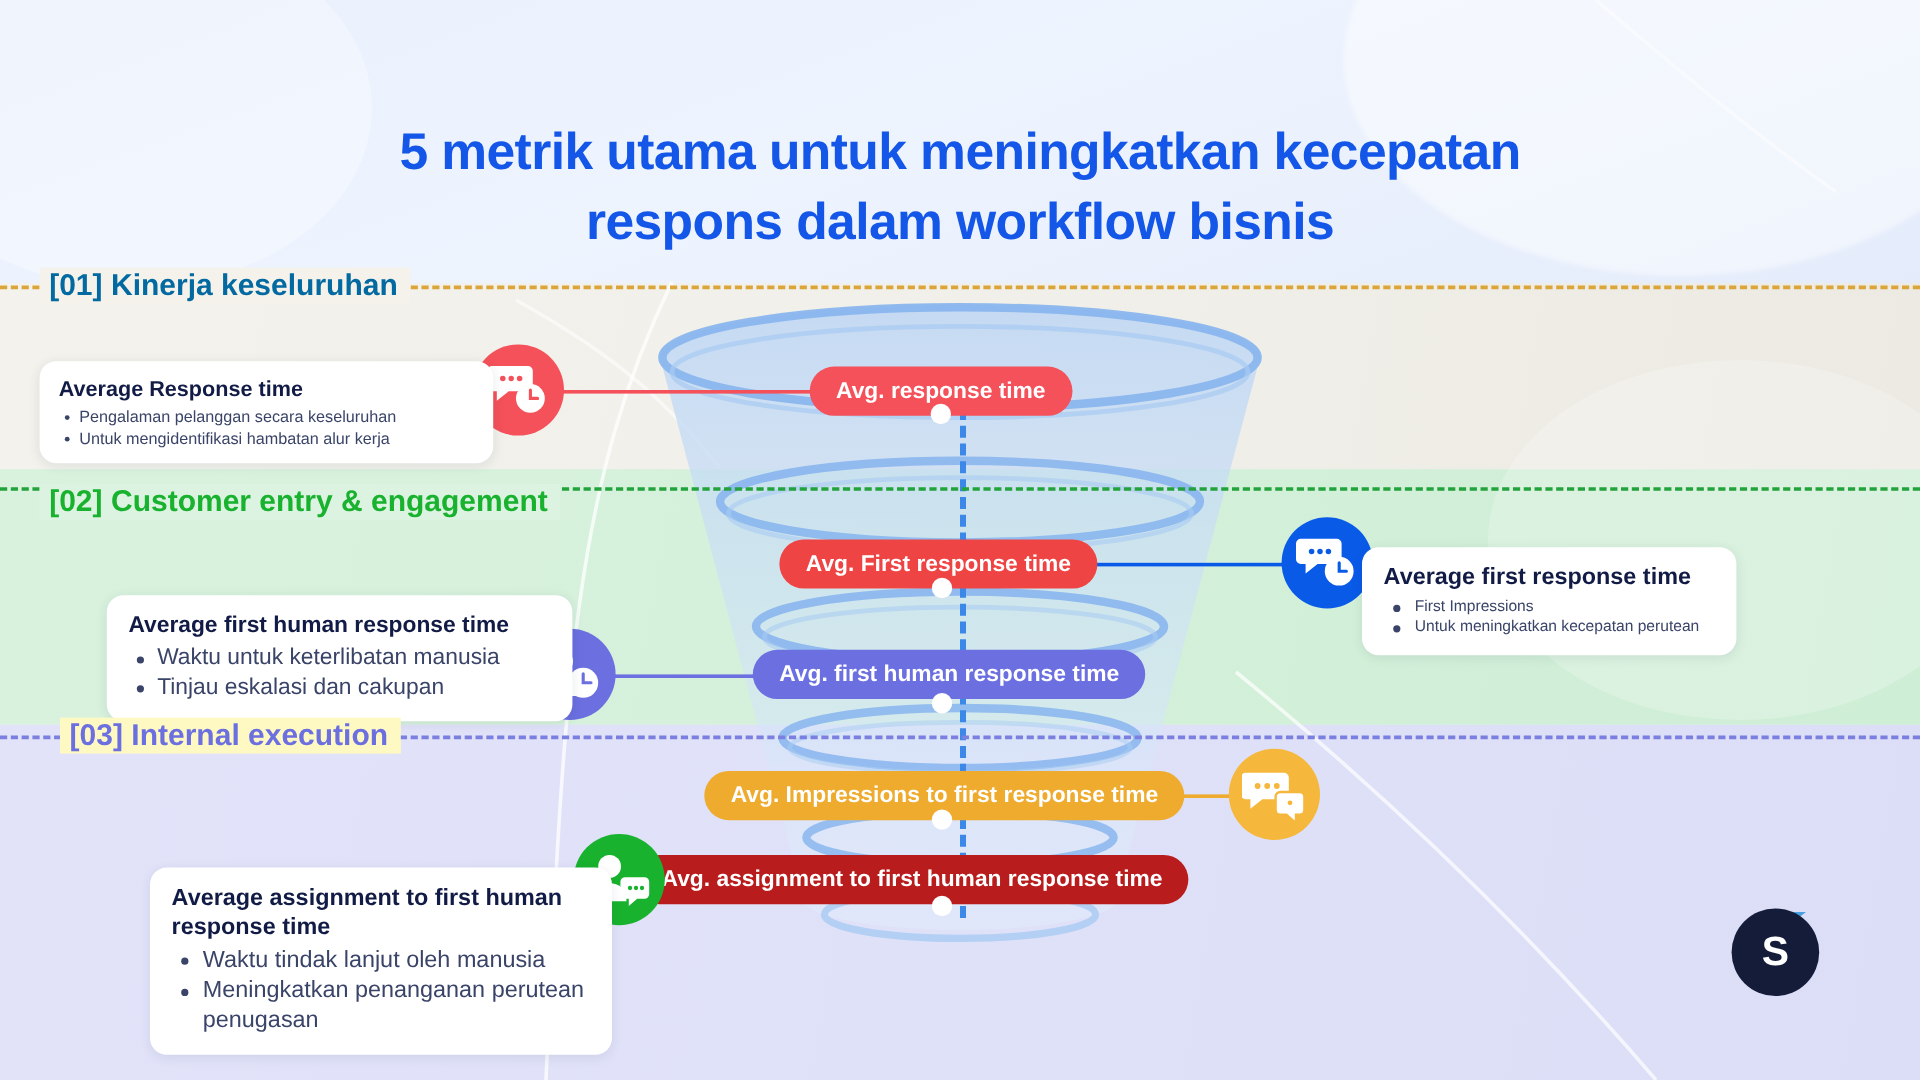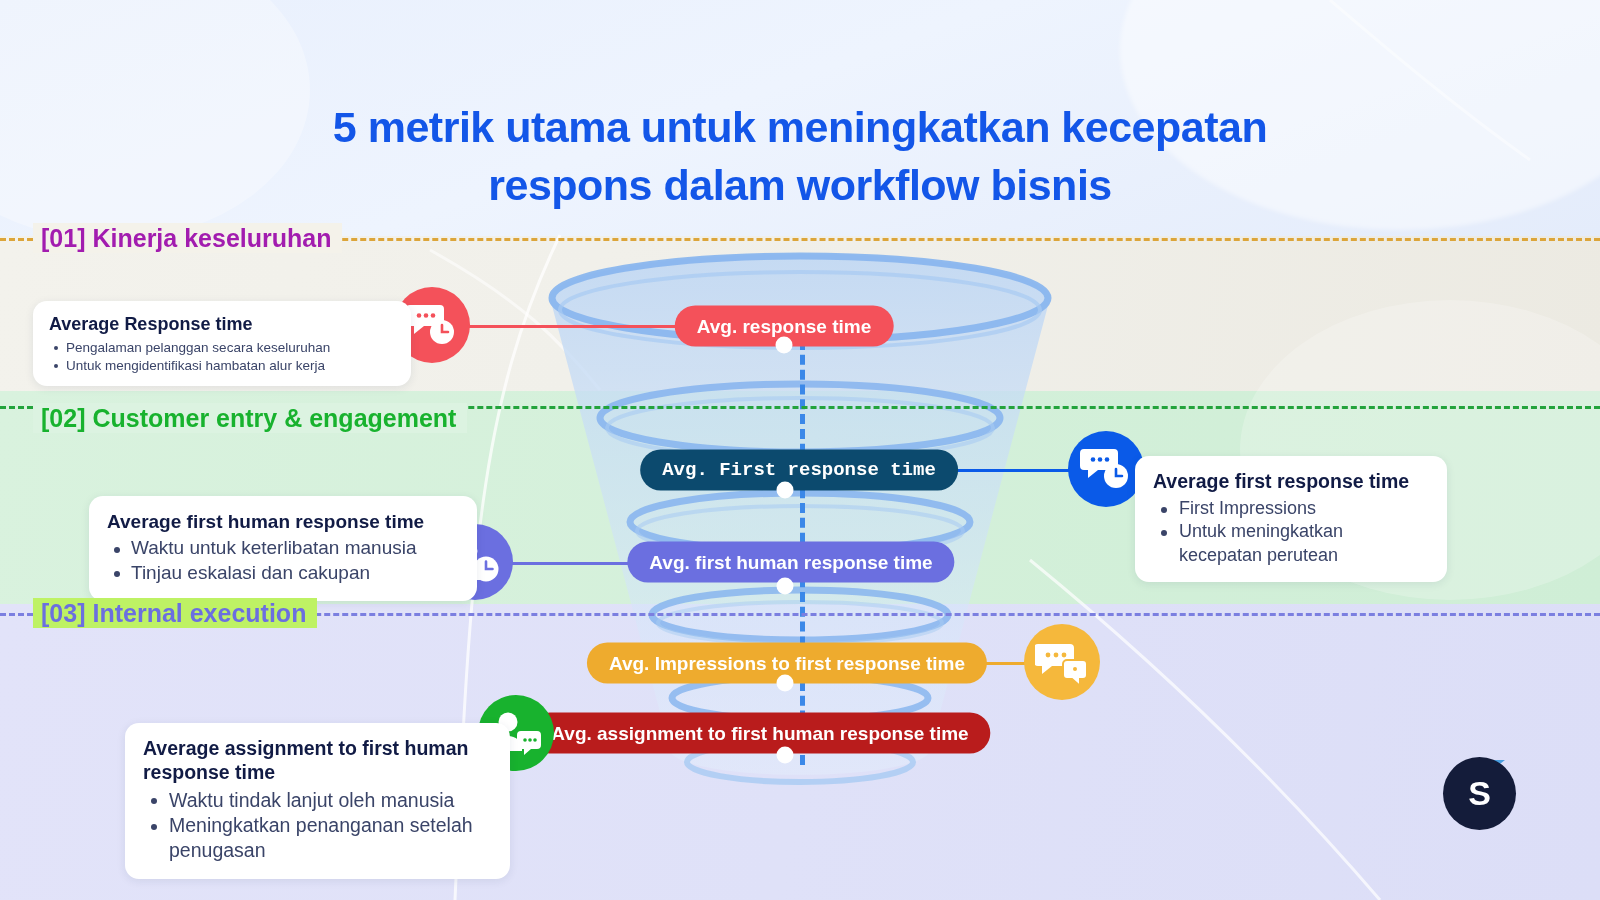--- a/index.html
+++ b/index.html
@@ -46,23 +46,23 @@
   #div-03 { top: 613px; border-color: #7b7fe0; }
 
   .sec-label {
     position: absolute;
     font-size: 25px; font-weight: bold;
     white-space: nowrap;
     padding: 0 11px 0 8px;
     line-height: 30px;
     transform: translateY(-50%);
   }
-  #sec-label-01 { top: 238px; left: 33px; color: #a21caf; background: #f4f2ea; }
+  #sec-label-01 { top: 238px; left: 33px; color: #0369a1; background: #f4f2ea; }
   #sec-label-02 { top: 406px; left: 33px; color: #18b22e; background: #dcf3e1; margin-top: 12px; }
-  #sec-label-03 { top: 613px; left: 33px; color: #6b6fe0; background: #bef264; }
+  #sec-label-03 { top: 613px; left: 50px; color: #6b6fe0; background: #fef9c3; }
   .sec-label .num { margin-right: 7px; }
 
   
   #funnel { position: absolute; top: 250px; left: 520px; width: 560px; height: 540px; }
 
   
   #center-line {
     position: absolute; left: 800px; top: 340px;
     width: 0; height: 425px;
     border-left: 5px dashed #3b88e8;
@@ -136,21 +136,21 @@
   #card-1 li { font-size: 13.5px; padding-left: 17px; }
   #card-1 li::before { width: 4px; height: 4px; left: 5px; }
 
   #card-2 { top: 468px; left: 89px; width: 388px; }
   #card-2 h3 { font-size: 19px; }
   #card-2 li { font-size: 19px; padding-left: 24px; }
   #card-2 li::before { left: 7px; width: 6px; height: 6px; }
 
   #card-3 { top: 428px; left: 1135px; width: 312px; }
   #card-3 h3 { font-size: 19.5px; }
-  #card-3 li { font-size: 18px; padding-left: 26px; }
+  #card-3 li { font-size: 13px; padding-left: 26px; }
   #card-3 li::before { left: 8px; width: 6px; height: 6px; }
 
   #card-4 { top: 630px; left: 1090px; width: 370px; }
   #card-4 h3 { font-size: 19.5px; }
   #card-4 li { font-size: 19.5px; padding-left: 26px; }
   #card-4 li::before { left: 8px; width: 6px; height: 6px; }
 
   #card-5 { top: 695px; left: 125px; width: 385px; }
   #card-5 h3 { font-size: 19.5px; }
   #card-5 li { font-size: 19.5px; padding-left: 26px; }
@@ -234,21 +234,21 @@
 
   <div class="connector" style="top:562px; left:498px; width:180px; background:#6b6fe0;"></div>
 
   <div class="connector" style="top:662px; left:945px; width:110px; background:#eeab2e;"></div>
 
   <div class="connector" style="top:733px; left:540px; width:70px; background:#18b22e;"></div>
 
   <div class="pill" id="pill-1" style="top:326px; left:784px; background:#f4515a;">Avg. response time</div>
   <div class="pill-dot" style="top:345px; left:784px;"></div>
 
-  <div class="pill" id="pill-2" style="top:470px; left:799px; background:#0c4a6e;font-family:Liberation Mono, monospace;">Avg. First response time</div>
+  <div class="pill" id="pill-2" style="top:470px; left:782px; background:#ef4444;">Avg. First response time</div>
   <div class="pill-dot" style="top:490px; left:785px;"></div>
 
   <div class="pill" id="pill-3" style="top:562px; left:791px; background:#6b6fe0;">Avg. first human response time</div>
   <div class="pill-dot" style="top:586px; left:785px;"></div>
 
   <div class="pill" id="pill-4" style="top:663px; left:787px; background:#eeab2e;">Avg. Impressions to first response time</div>
   <div class="pill-dot" style="top:683px; left:785px;"></div>
 
   <div class="pill" id="pill-5" style="top:733px; left:760px; background:#b91c1c;">Avg. assignment to first human response time</div>
   <div class="pill-dot" style="top:755px; left:785px;"></div>
@@ -328,21 +328,21 @@
       <li>First Impressions</li>
       <li>Untuk meningkatkan kecepatan perutean</li>
     </ul>
   </div>
 
 
   <div class="card" id="card-5">
     <h3>Average assignment to first human response time</h3>
     <ul>
       <li>Waktu tindak lanjut oleh manusia</li>
-      <li>Meningkatkan penanganan setelah penugasan</li>
+      <li>Meningkatkan penanganan perutean penugasan</li>
     </ul>
   </div>
 
   <div class="divider" id="div-01"></div>
   <div class="divider" id="div-02"></div>
   <div class="divider" id="div-03"></div>
 
   <div class="sec-label" id="sec-label-01">
     <span class="num">[01]</span><span>Kinerja keseluruhan</span>
   </div>

